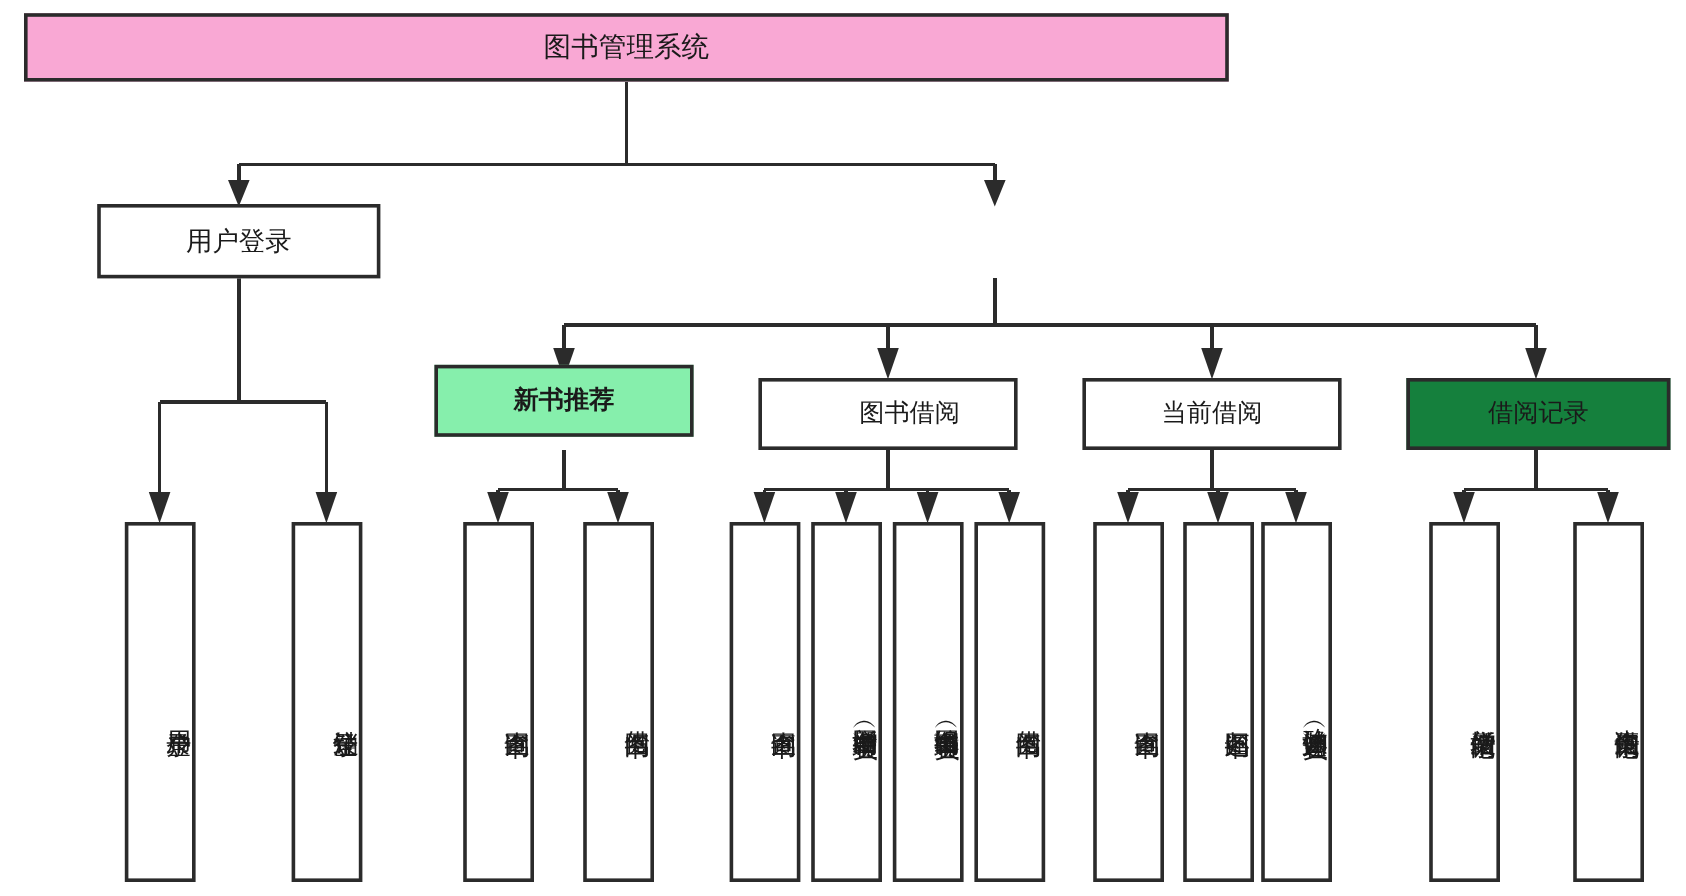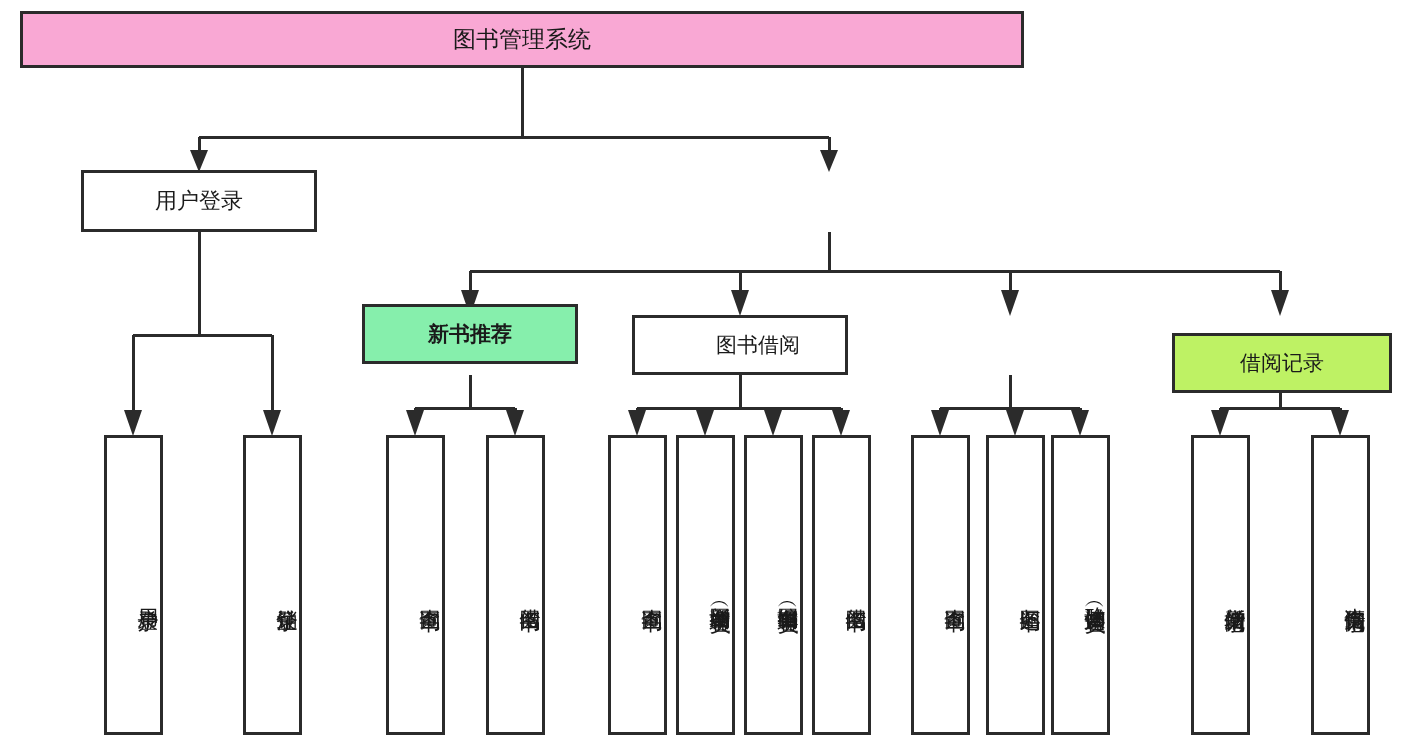--- a/index.html
+++ b/index.html
@@ -161,21 +161,24 @@
   <div class="node level2" id="node-l2-0" style="left: 81px; top: 170px; width: 236px; height: 62px; border-color: rgb(43, 43, 43); background: rgb(255, 255, 255); color: rgb(26, 26, 26);">
     <span class="node-label">用户登录</span>
   </div>
 
   <div class="node level3" id="node-l3-0" style="left: 362px; top: 304px; width: 216px; height: 60px; border-color: rgb(43, 43, 43); background: #86efac; color: rgb(26, 26, 26); font-weight: bold;">
     <span class="node-label">新书推荐</span>
   </div>
   <div class="node level3" id="node-l3-1" style="left: 632px; top: 315px; width: 216px; height: 60px; border-color: rgb(43, 43, 43); background: rgb(255, 255, 255); color: rgb(26, 26, 26); padding-left: 36px;">
     <span class="node-label">图书借阅</span>
   </div>
-  <div class="node level3" id="node-l3-3" style="left: 1172px; top: 333px; width: 220px; height: 60px; border-color: rgb(43, 43, 43); background: #bef264; color: rgb(26, 26, 26);">
+  <div class="node level3" id="node-l3-2" style="left: 902px; top: 315px; width: 216px; height: 60px; border-color: rgb(43, 43, 43); background: rgb(255, 255, 255); color: rgb(26, 26, 26);">
+    <span class="node-label">当前借阅</span>
+  </div>
+  <div class="node level3" id="node-l3-3" style="left: 1172px; top: 315px; width: 220px; height: 60px; border-color: rgb(43, 43, 43); background: #15803d; color: rgb(26, 26, 26);">
     <span class="node-label">借阅记录</span>
   </div>
 
   <div class="node leaf" id="node-leaf-0" style="left: 104px; top: 435px; width: 59px; height: 300px; border-color: rgb(43, 43, 43); background: rgb(255, 255, 255); color: rgb(26, 26, 26);">
     <span class="node-label">用户登录</span>
   </div>
   <div class="node leaf" id="node-leaf-1" style="left: 243px; top: 435px; width: 59px; height: 300px; border-color: rgb(43, 43, 43); background: rgb(255, 255, 255); color: rgb(26, 26, 26);">
     <span class="node-label">注销登录</span>
   </div>
   <div class="node leaf" id="node-leaf-2" style="left: 386px; top: 435px; width: 59px; height: 300px; border-color: rgb(43, 43, 43); background: rgb(255, 255, 255); color: rgb(26, 26, 26);">

